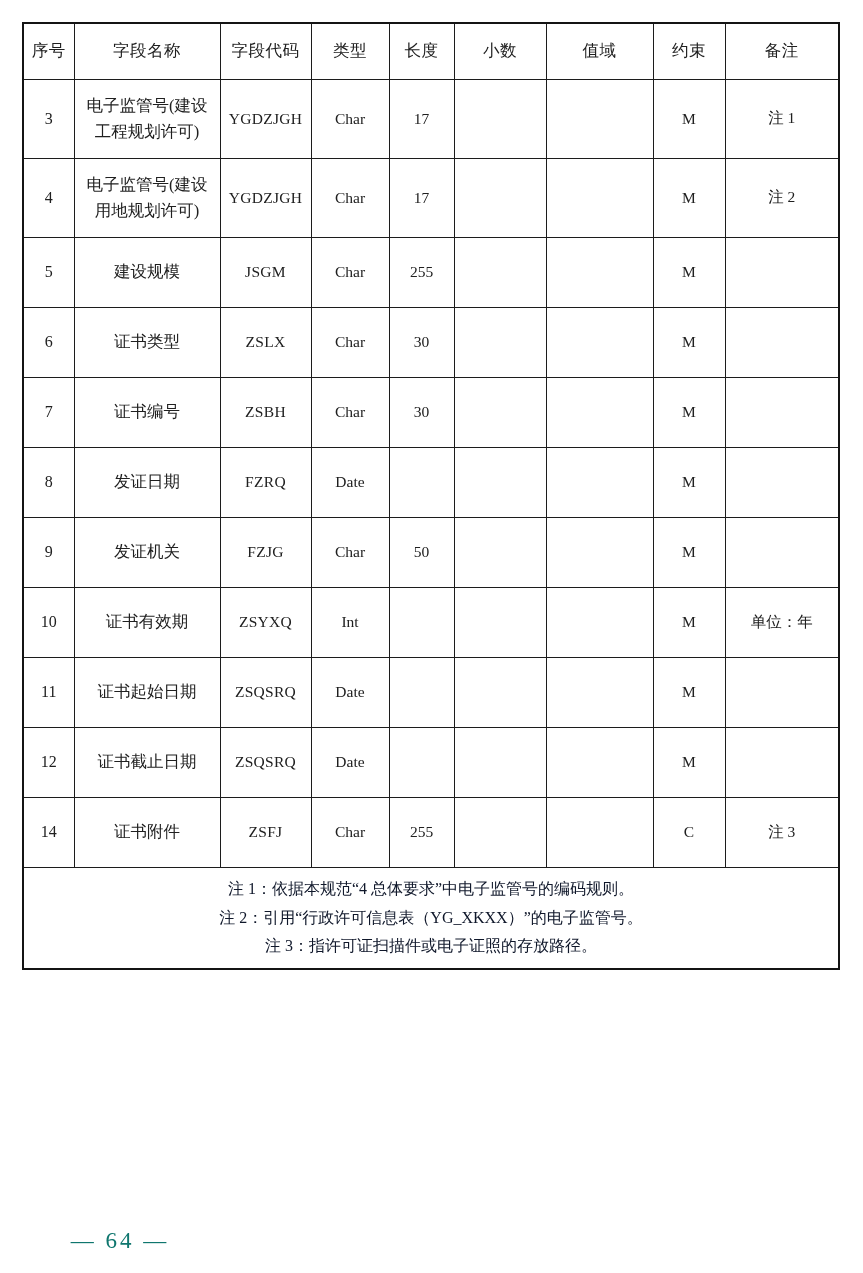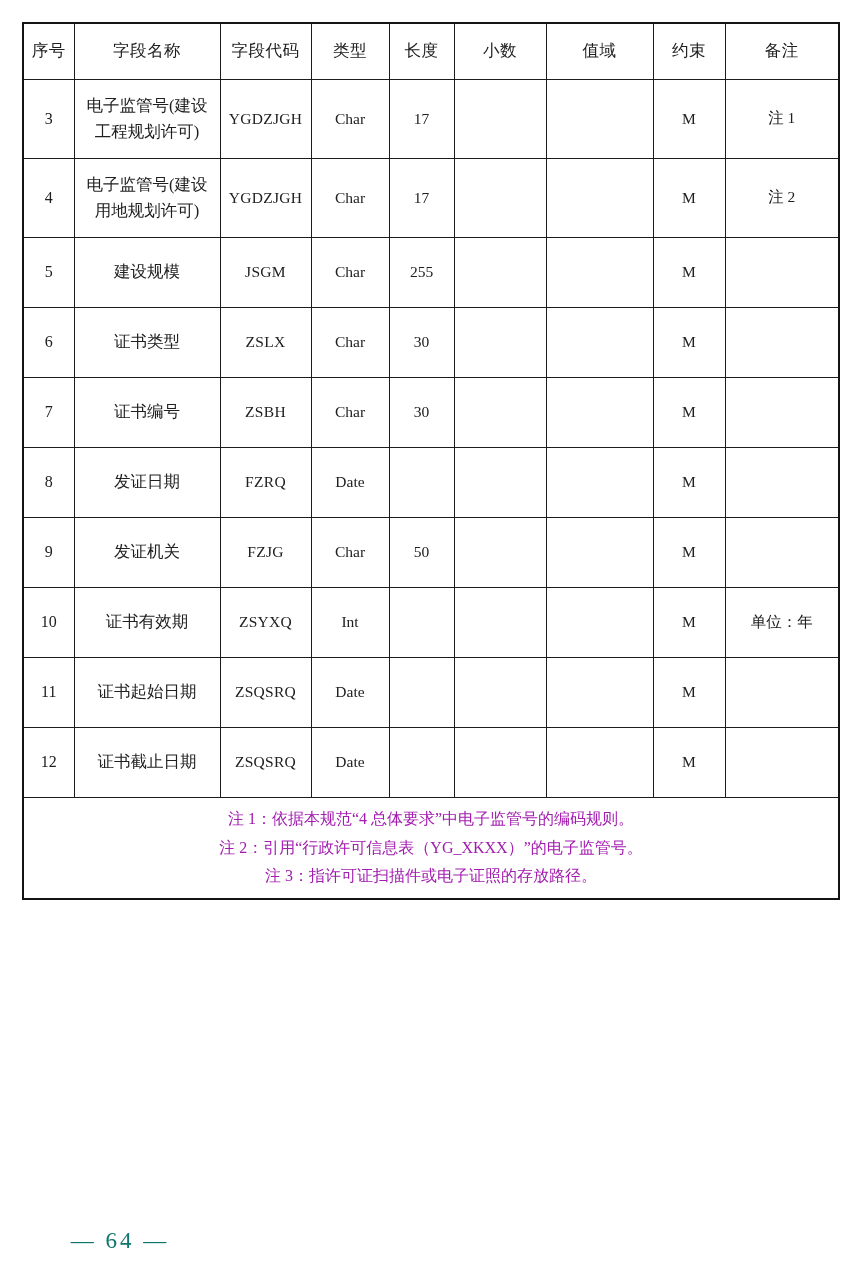--- a/index.html
+++ b/index.html
@@ -114,21 +114,21 @@
   
   tr.notes { height: 102px; }
   td.notes-cell {
     text-align: left;
     vertical-align: top;
     padding: 10px 14px 12px 14px;
   }
   .note-line {
     font-size: 16px;
     line-height: 1.78;
-    color: #a21caf;
+    color: #0f172a;
     white-space: nowrap;
   }
 
   
   .page-number {
     position: absolute;
     left: 0;
     top: 1228px;
     width: 240px;
     text-align: center;
@@ -294,20 +294,33 @@
               <span class="ln">证书截止日期</span>
             </td>
             <td class="code">ZSQSRQ</td>
             <td class="type">Date</td>
             <td class="len"></td>
             <td class="dec"></td>
             <td class="range"></td>
             <td class="cons">M</td>
             <td class="remark"></td>
           </tr>
+          <tr>
+            <td class="seq">14</td>
+            <td class="fname">
+              <span class="ln">证书附件</span>
+            </td>
+            <td class="code">ZSFJ</td>
+            <td class="type">Char</td>
+            <td class="len">255</td>
+            <td class="dec"></td>
+            <td class="range"></td>
+            <td class="cons">C</td>
+            <td class="remark">注 3</td>
+          </tr>
           <tr class="notes">
             <td class="notes-cell" colspan="9">
               <div class="note-line">注 1：依据本规范“4 总体要求”中电子监管号的编码规则。</div>
               <div class="note-line">注 2：引用“行政许可信息表（YG_XKXX）”的电子监管号。</div>
               <div class="note-line">注 3：指许可证扫描件或电子证照的存放路径。</div>
             </td>
           </tr>
         </tbody>
     </table>
   </div>

